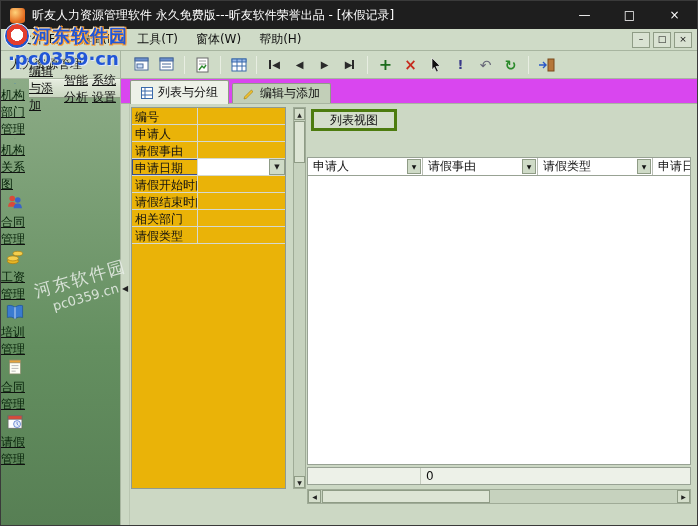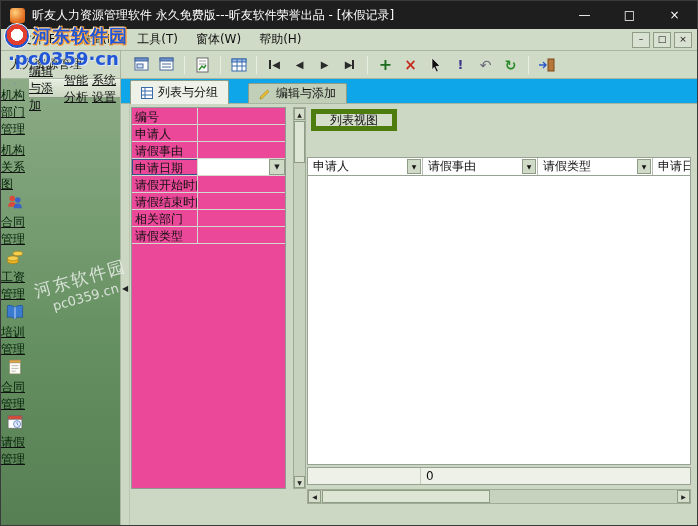--- a/index.html
+++ b/index.html
@@ -34,42 +34,42 @@
   .tb-sep { width:1px; height:18px; background:#9aa892; border-right:1px solid #e8eee2; margin:0 5px; flex:none; }
   .g-nav { color:#2a2a2a; font-size:10px; display:flex; align-items:center; gap:1px; }
   .nav-bar { width:2px; height:9px; background:#2a2a2a; }
   .g-plus { color:#1c6b1c; font-weight:bold; font-size:16px; }
   .g-red  { color:#c62b1e; font-weight:bold; font-size:15px; }
   .g-excl { color:#3a3a8a; font-weight:bold; font-size:13px; }
   .g-undo { color:#667; font-size:14px; }
   .g-refresh { color:#2a8a2a; font-weight:bold; font-size:14px; }
 
   
-  .tabbar { position:absolute; top:78px; left:120px; right:0; height:25px; background:#0ea5e9;
-            border-bottom:1px solid #a8b5a0; display:flex; align-items:flex-end; padding-left:9px; gap:19px; }
+  .tabbar { position:absolute; top:78px; left:120px; right:0; height:25px; background:#d946ef;
+            border-bottom:1px solid #a8b5a0; display:flex; align-items:flex-end; padding-left:9px; gap:3px; }
   .tab { height:20px; display:flex; align-items:center; gap:5px; padding:0 10px; background:#c2cfb8;
          border:1px solid #8f9c86; border-bottom:none; border-radius:2px 2px 0 0; }
   .tab.active { height:24px; background:#edf1e8; margin-bottom:-1px; }
 
   
   .sidebar { position:absolute; top:78px; left:0; width:120px; bottom:0;
              background:linear-gradient(180deg,#8cab86,#648f60 60%,#577f54);
              border-right:1px solid #a8b5a0; display:flex; flex-direction:row;text-decoration:underline; }
   .side-items { flex:1; display:flex; flex-direction:column; padding-top:4px; }
   .side-item { height:55px; display:flex; flex-direction:column; align-items:center; justify-content:center; gap:3px; }
   .side-label { font-size:12px; color:#07230a; }
   .sb-btn { height:19px; background:linear-gradient(#e6ecdf,#c9d6c0); border-top:1px solid #f2f6ee;
             border-bottom:1px solid #8f9c86; display:flex; align-items:center; justify-content:center; }
 
   
   .splitter { position:absolute; top:103px; left:120px; width:9px; bottom:0; background:#ccd8c4; border-right:1px solid #bac6b2; }
   .splitter-arrow { position:absolute; top:180px; left:1px; font-size:8px; color:#222; }
 
   
-  .form-panel { position:absolute; top:106px; left:130px; width:155px; height:382px; background:#ec4899; border:1px solid #8f9a90; }
+  .form-panel { position:absolute; top:106px; left:130px; width:155px; height:382px; background:#eab308; border:1px solid #8f9a90; }
   .frow { display:flex; height:17px; border-bottom:1px solid #d4d9d0; }
   .fl { width:66px; border-right:1px solid #d4d9d0; padding:1px 3px 0; white-space:nowrap; overflow:hidden; }
   .fv { flex:1; overflow:hidden; }
   .frow.sel { box-shadow: inset 0 0 0 1px #3c4e8c; }
   .combo { display:flex; height:100%; }
   .combo-field { flex:1; background:#fff; }
   .combo-btn { width:16px; background:#cfdbc7; border:1px solid #8f9c86;
                display:flex; align-items:center; justify-content:center; font-size:7px; color:#222; }
 
   
@@ -79,21 +79,21 @@
   .sbtn.up { top:0; } .sbtn.down { bottom:0; }
   .vthumb { position:absolute; top:13px; left:0; width:11px; height:42px; background:#dde5d5; border:1px solid #8f9c86; }
   .hscroll { position:absolute; top:488px; left:306px; right:6px; height:15px; background:#c6d2be; border:1px solid #9fab97; }
   .hbtn { position:absolute; top:0; width:13px; height:13px; background:#d4decb; border:1px solid #8f9c86;
           display:flex; align-items:center; justify-content:center; font-size:6px; color:#222; }
   .hbtn.left { left:0; } .hbtn.right { right:0; }
   .hthumb { position:absolute; top:0; left:14px; width:168px; height:13px; background:#dde5d5; border:1px solid #8f9c86; }
 
   
   .listview-tab { position:absolute; top:108px; left:310px; width:86px; height:22px; background:#d4decb;
-                  border:5px solid #4d7c0f; display:flex; align-items:center; justify-content:center; gap:4px; }
+                  border:3px solid #4d7c0f; display:flex; align-items:center; justify-content:center; gap:4px; }
   .hint-bar { position:absolute; top:132px; left:306px; right:6px; height:22px; background:#919b93; color:#fff;
               font-size:11px; line-height:22px; padding:0 7px; white-space:nowrap; overflow:hidden; }
   .header-row { position:absolute; top:156px; left:306px; right:6px; height:19px; display:flex; background:#fff; border:1px solid #98a294; }
   .hcell { width:115px; display:flex; align-items:center; padding-left:5px; border-right:1px solid #b6bcb2; overflow:hidden; }
   .hcell:last-child { flex:1; border-right:none; }
   .hcell .htxt { white-space:nowrap; }
   .hdrop { margin-left:auto; width:14px; height:15px; margin-right:1px; background:#cfdbc7; border:1px solid #8f9c86;
            display:flex; align-items:center; justify-content:center; font-size:6px; flex:none; }
   .list-body { position:absolute; top:175px; left:306px; right:6px; height:289px; background:#fff;
                border:1px solid #98a294; border-top:none; }

